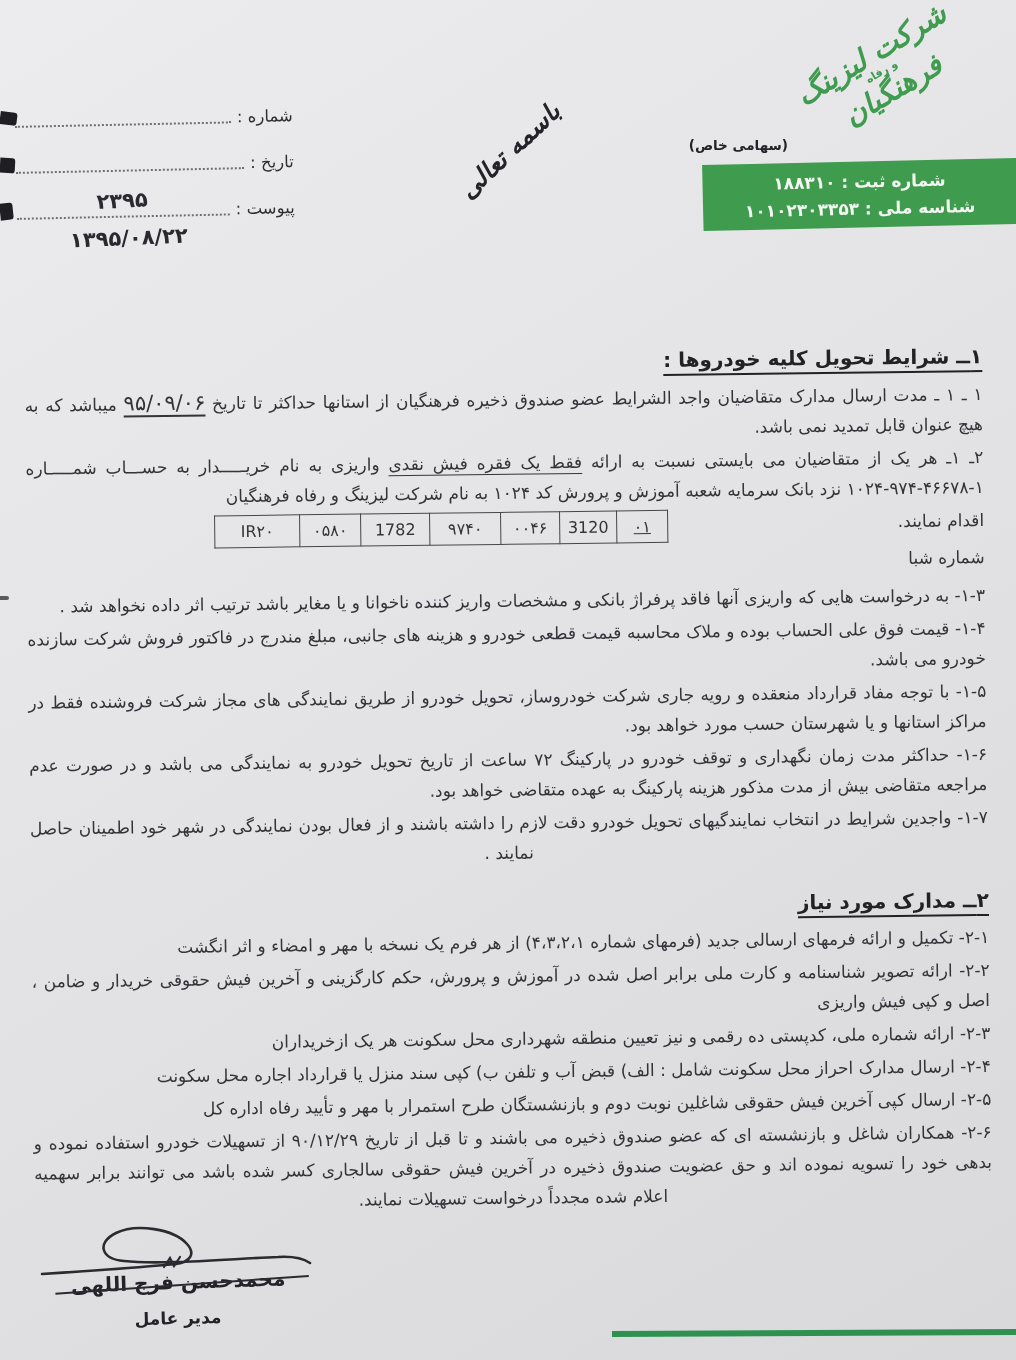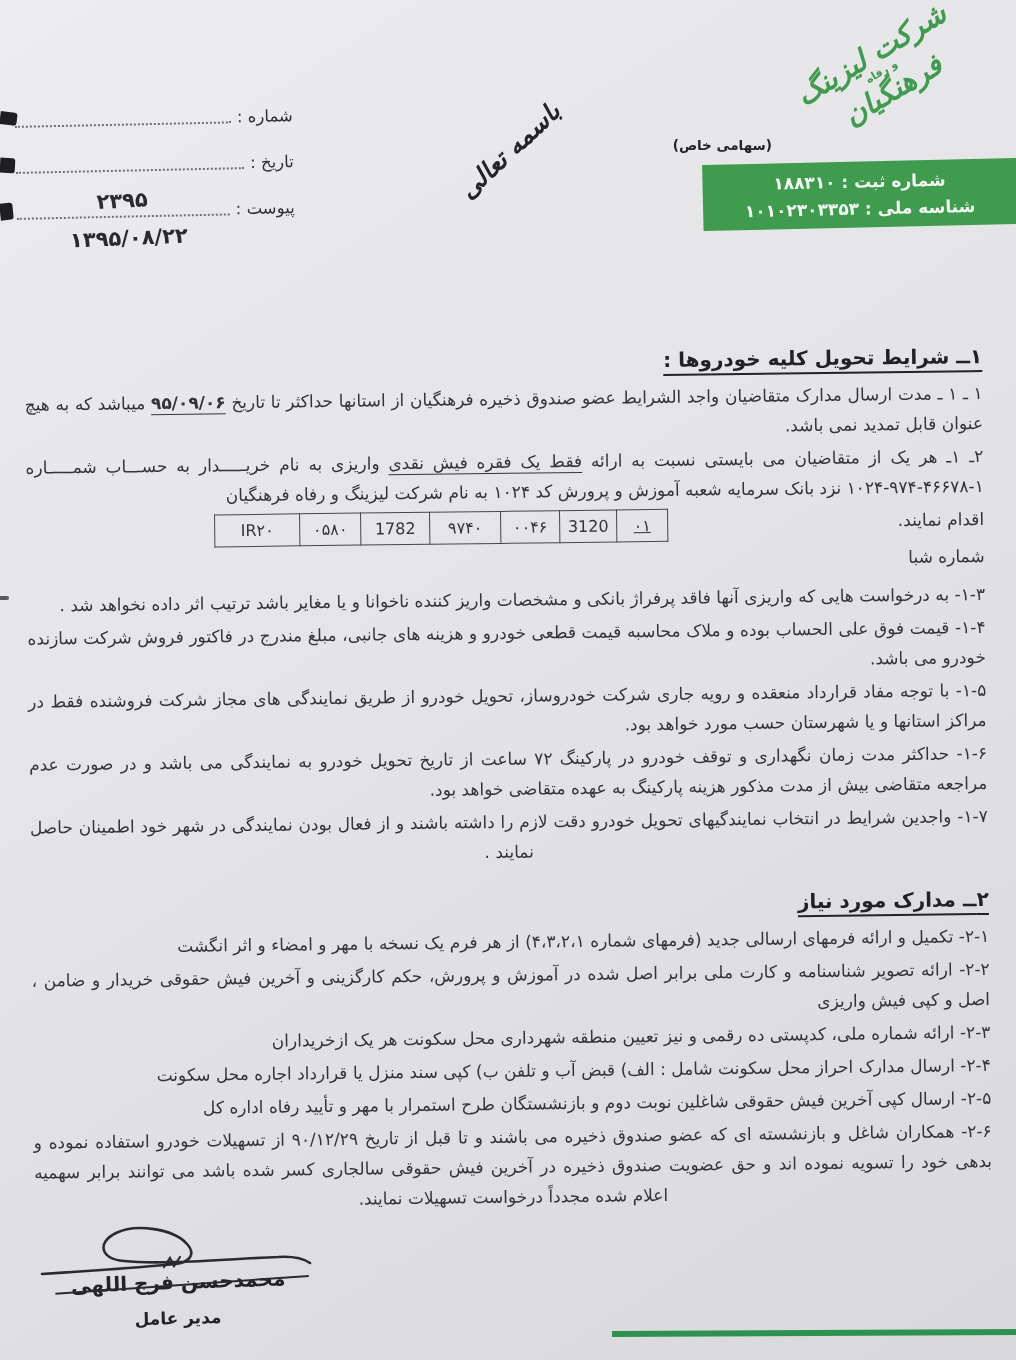--- a/index.html
+++ b/index.html
@@ -21,37 +21,37 @@
   .hfield .dots{flex:1;border-bottom:2px dotted #6e6e74;margin-bottom:3px;}
   .peyvast-val{position:absolute;left:80px;top:80px;font-size:21px;font-weight:bold;color:#2a2a30;transform:rotate(-2deg);letter-spacing:1px;}
   .hand-date{position:absolute;left:70px;top:226px;font-size:21px;font-weight:bold;color:#29292f;transform:rotate(-2.5deg);letter-spacing:1px;}
   .bismillah{position:absolute;left:446px;top:136px;font-size:25px;font-weight:bold;font-style:italic;color:#232329;transform:rotate(-43deg);white-space:nowrap;}
   
   .logo{position:absolute;right:14px;top:36px;width:240px;direction:rtl;text-align:center;
         transform:rotate(-31deg);color:#3f9b4e;font-weight:bold;font-style:italic;line-height:1.05;}
   .logo .l1{display:block;font-size:29px;}
   .logo .l2{display:block;font-size:29px;}
   .logo .small{display:block;font-size:11px;font-style:normal;}
-  .ctype{position:absolute;right:244px;top:137px;font-size:13.5px;font-weight:bold;color:#232329;direction:rtl;}
+  .ctype{position:absolute;right:228px;top:137px;font-size:13.5px;font-weight:bold;color:#232329;direction:rtl;}
   .banner{
     position:absolute;right:0;top:158px;width:314px;height:66px;background:#3f9b4e;
     transform:rotate(-1.3deg);transform-origin:right top;
     display:flex;flex-direction:column;justify-content:center;gap:1px;
     direction:rtl;text-align:center;color:#f3f6f1;font-size:17px;font-weight:bold;line-height:26px;
   }
   
   .body{position:absolute;top:344px;right:34px;left:24px;direction:rtl;font-size:17px;color:#343339;
         transform:rotate(-0.7deg);transform-origin:top right;}
   .sec-title{font-size:20px;font-weight:bold;color:#222126;margin:0 0 10px;
              text-decoration:underline;text-underline-offset:7px;text-decoration-thickness:1.8px;}
   .sec2{margin-top:26px;}
   .para{margin:0 0 3px;line-height:30px;text-align:justify;text-align-last:right;}
   .center-last{text-align-last:center;}
   .uline{text-decoration:underline;text-underline-offset:5px;}
-  .deadline{font-weight:bold;font-size:17px;text-decoration:underline;text-underline-offset:5px;}
+  .deadline{font-weight:normal;font-size:21px;text-decoration:underline;text-underline-offset:5px;}
   .sheba-block{position:relative;margin:0 0 8px;}
   .sheba-label{margin-top:7px;}
   table.sheba{position:absolute;left:188px;top:1px;border-collapse:collapse;direction:rtl;background:transparent;}
   table.sheba td{border:1.7px solid #46454b;height:31px;text-align:center;font-size:16px;padding:0 4px;color:#343339;}
   td.c1{width:42px;text-decoration:underline;} td.c2{width:48px;} td.c3{width:50px;} td.c4{width:62px;}
   td.c5{width:60px;} td.c6{width:52px;border-radius:10px;} td.c7{width:76px;}
   
   .sign{position:absolute;left:28px;top:1216px;width:300px;text-align:center;direction:rtl;}
   .sig-svg{display:block;margin:0 auto -16px;}
   .sig-name{position:relative;display:inline-block;font-size:20px;font-weight:bold;color:#232228;transform:rotate(-2deg);}

